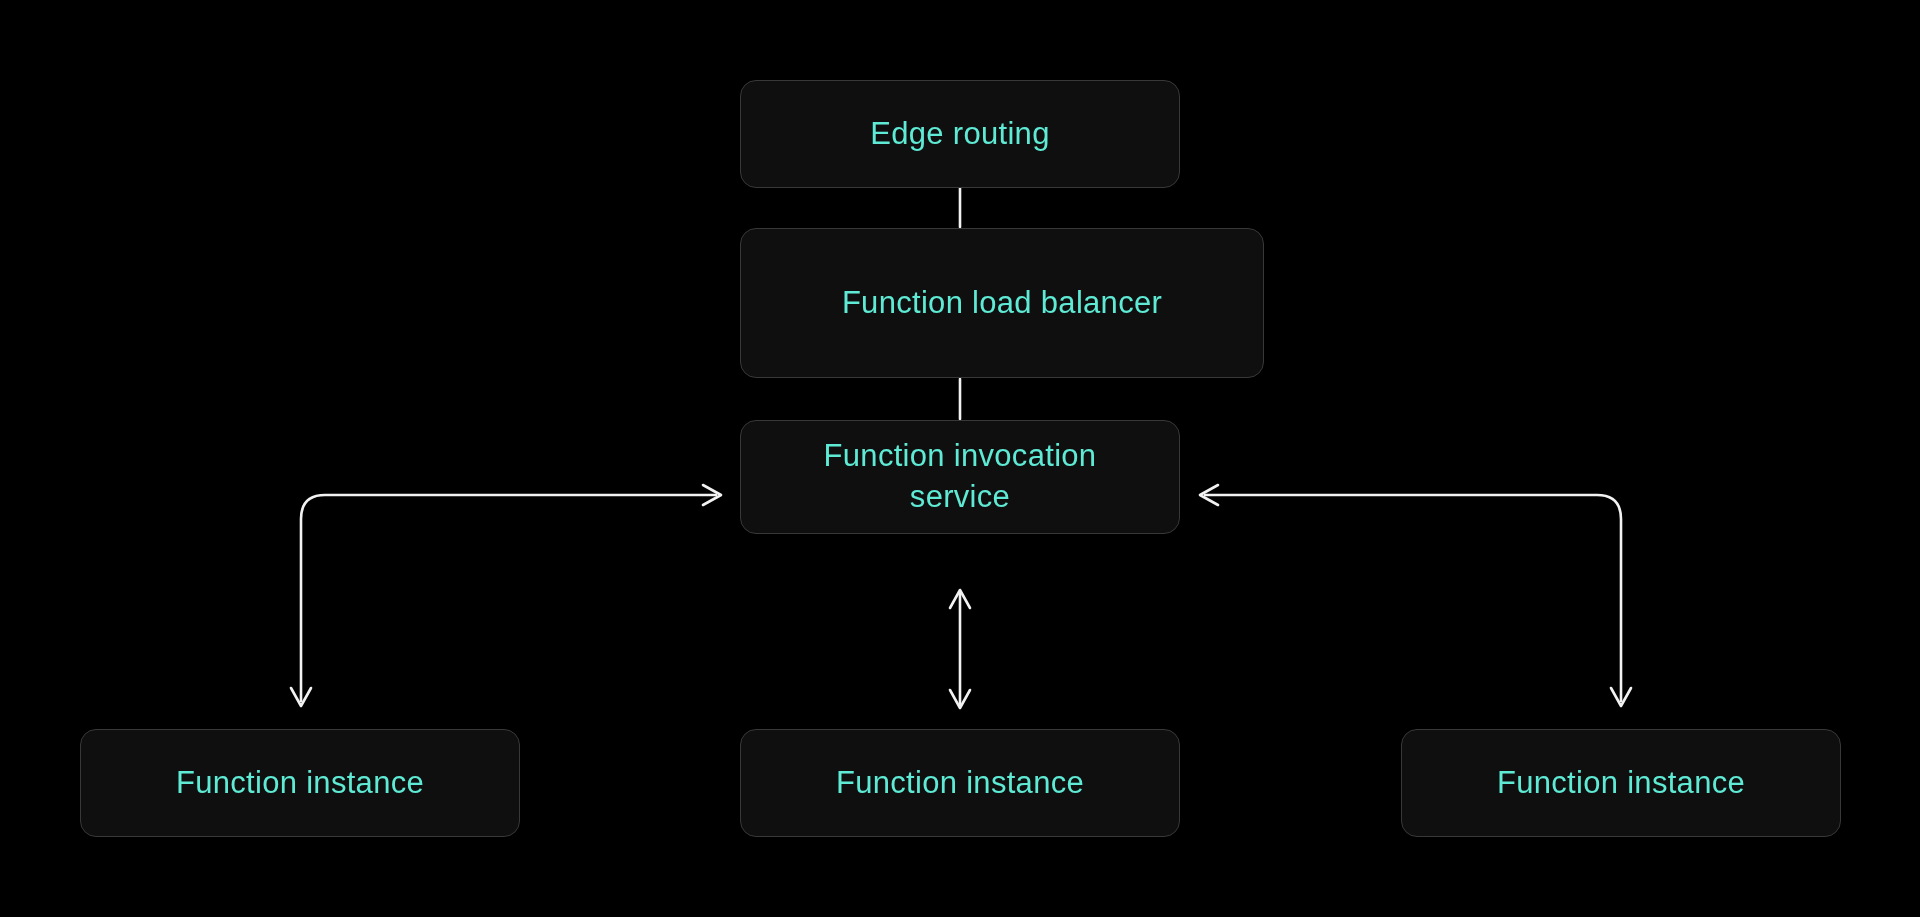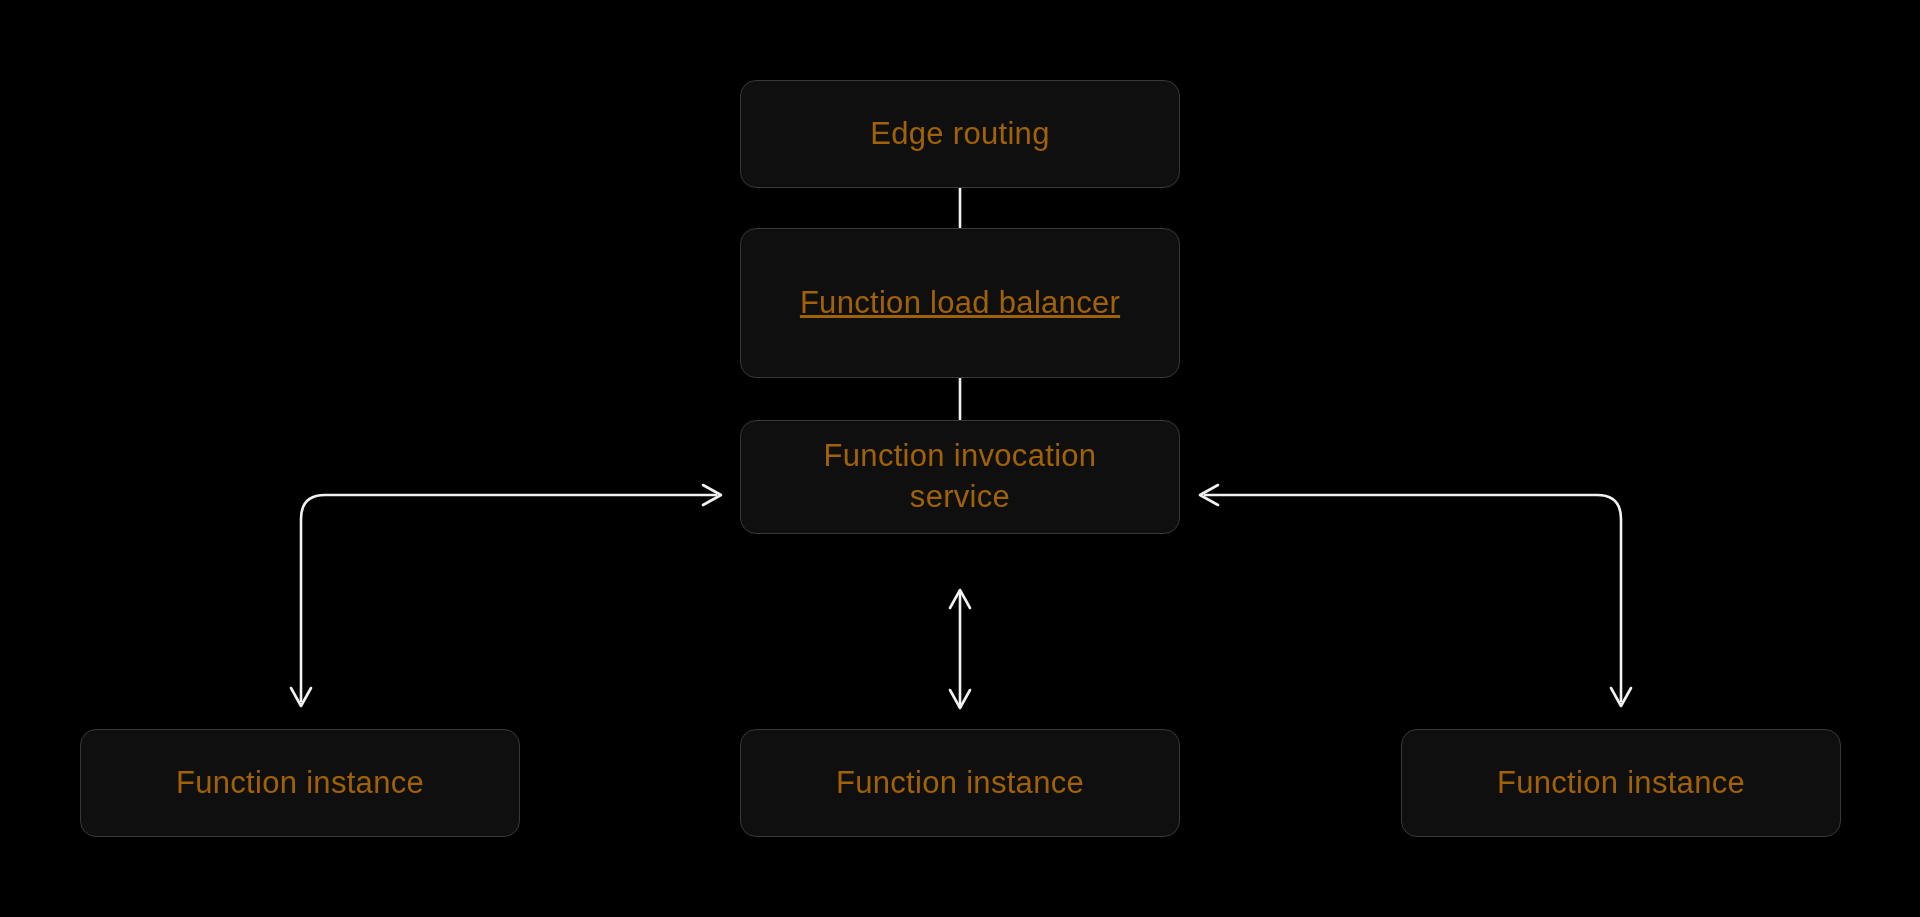--- a/index.html
+++ b/index.html
@@ -32,32 +32,32 @@
   }
   .node {
     position: absolute;
     box-sizing: border-box;
     background: #0f0f0f;
     border: 1px solid #383838;
     border-radius: 16px;
     display: flex;
     align-items: center;
     justify-content: center;
-    color: #a16207;
+    color: #5eead4;
     font-size: 31px;
     line-height: 1.32;
     text-align: center;
     letter-spacing: 0.3px;
   }
   .node .label {
     display: inline-block;
     max-width: 345px;
   }
   .n-edge-routing        { left: 740px;  top: 80px;  width: 440px; height: 108px; }
-  .n-load-balancer       { left: 740px;  top: 228px; width: 440px; height: 150px; text-decoration: underline; }
+  .n-load-balancer       { left: 740px;  top: 228px; width: 524px; height: 150px; }
   .n-invocation-service  { left: 740px;  top: 420px; width: 440px; height: 114px; }
   .n-instance-left       { left: 80px;   top: 729px; width: 440px; height: 108px; }
   .n-instance-center     { left: 740px;  top: 729px; width: 440px; height: 108px; }
   .n-instance-right      { left: 1401px; top: 729px; width: 440px; height: 108px; }
 </style>
 </head>
 <body>
 
 <div class="stage">
 

